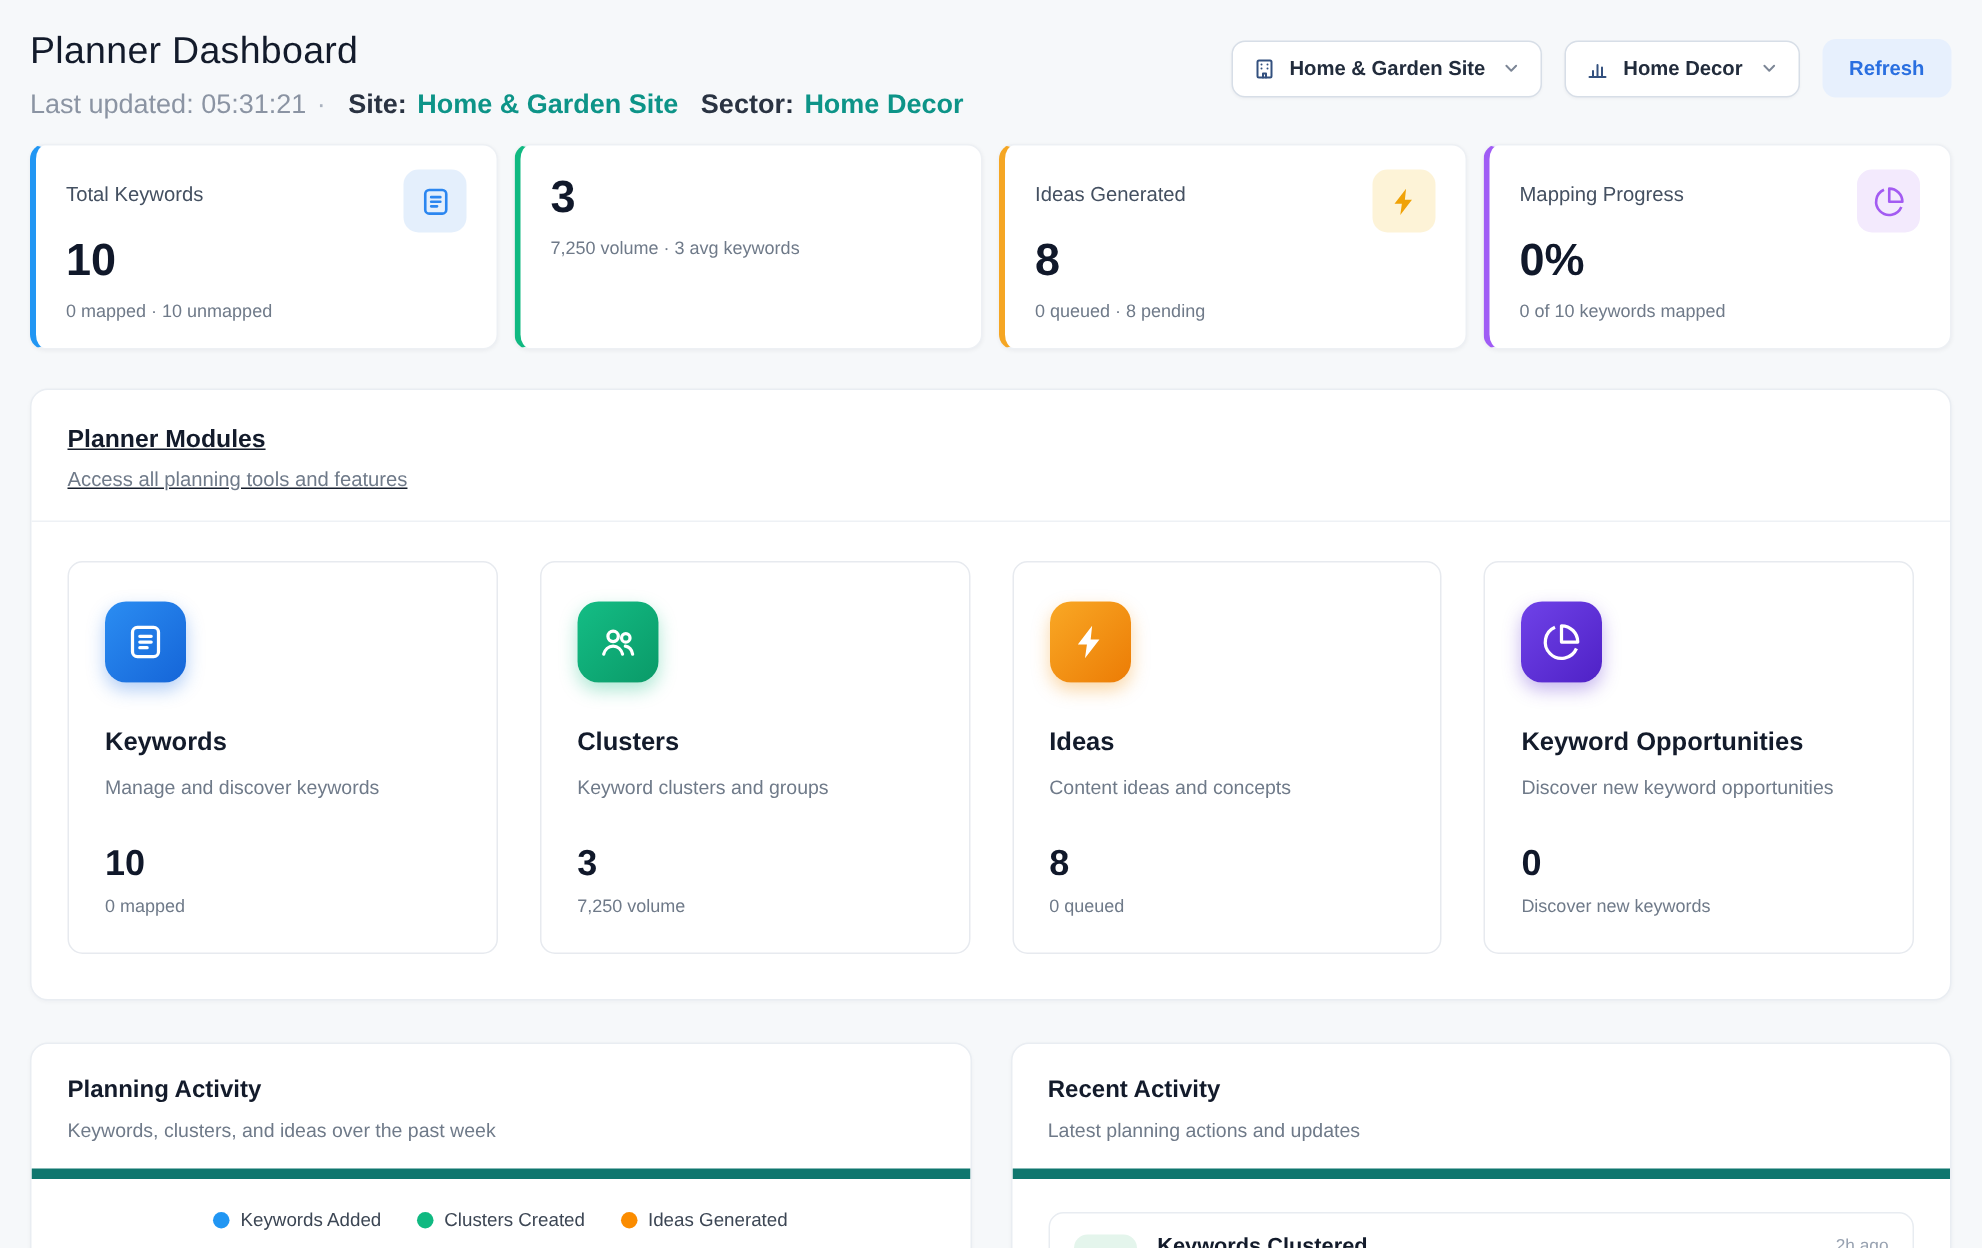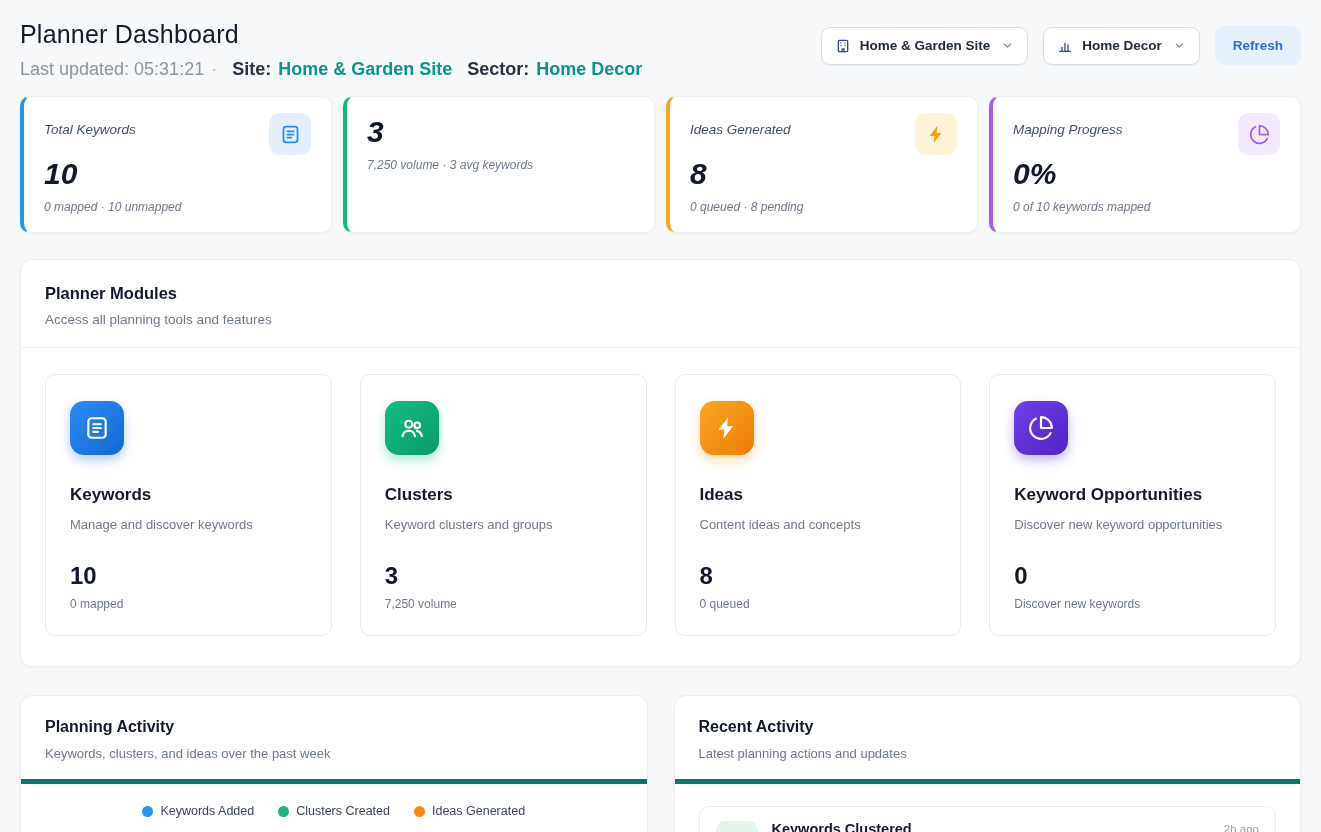--- a/index.html
+++ b/index.html
@@ -23,38 +23,38 @@
   .dd { display:flex; align-items:center; gap:9px; background:#fff; border:1px solid #d7dee7;
         border-radius:9px; padding:10px 13px; font-size:13.5px; font-weight:700; color:#222c3c;
         cursor:pointer; box-shadow:0 1px 2px rgba(16,24,40,.04); }
   .dd .lead { width:16px; height:16px; color:#33507e; display:inline-flex; }
   .dd .chev { width:13px; height:13px; color:#7c8696; display:inline-flex; margin-left:2px; }
   .dd svg { width:100%; height:100%; }
   .btn-refresh { background:#e7f0fd; color:#2a6fe0; font-weight:700; font-size:13.5px;
                  border:none; border-radius:9px; padding:12px 18px; cursor:pointer; }
 
   
-  .stats { display:grid; grid-template-columns:repeat(4,1fr); gap:11px; margin-bottom:26px;font-style:italic; }
+  .stats { display:grid; grid-template-columns:repeat(4,1fr); gap:11px; margin-bottom:26px; }
   .stat { background:#fff; border:1px solid #edf0f4; border-left:4px solid #ccc; border-radius:10px;
           padding:16px 20px 18px; box-shadow:0 1px 3px rgba(16,24,40,.05); }
   .stat-top { display:flex; justify-content:space-between; align-items:flex-start; }
   .stat-label { font-size:13.5px; color:#445061; font-weight:500; padding-top:9px; }
   .stat-ic { width:42px; height:42px; border-radius:10px; display:flex; align-items:center; justify-content:center; flex:none; }
   .stat-ic svg { width:21px; height:21px; }
   .stat-value { font-size:30px; font-weight:800; margin-top:2px; color:#10182a; }
   .stat-detail { font-size:12px; color:#6f7a89; margin-top:9px; }
   .b-blue{border-left-color:#2196f3}.b-green{border-left-color:#10b981}
   .b-orange{border-left-color:#f5a623}.b-purple{border-left-color:#a05cf5}
   .ic-blue{background:#e4effc;color:#2b86f0}.ic-green{background:#e2f6ec;color:#0fa873}
   .ic-orange{background:#fdf3d7;color:#f0a207}.ic-purple{background:#f3eafd;color:#a35bf2}
 
   
   .modules { background:#fff; border:1px solid #e9edf2; border-radius:12px; margin-bottom:28px;
              box-shadow:0 1px 3px rgba(16,24,40,.04); }
-  .mp-head { padding:24px 24px 20px; }
+  .mp-head { padding:24px 24px 20px;text-decoration:underline; }
   .mp-title { font-size:16.5px; font-weight:700; color:#131b2b; }
   .mp-sub { font-size:13.5px; color:#6f7a89; margin-top:9px; }
   .mp-grid { border-top:1px solid #eef1f5; display:grid; grid-template-columns:repeat(4,1fr);
              gap:28px; padding:26px 24px 30px; }
   .mod { border:1px solid #e7eaef; border-radius:10px; padding:26px 24px 24px; background:#fff; cursor:pointer; }
   .mod-ic { width:54px; height:54px; border-radius:14px; display:flex; align-items:center;
             justify-content:center; color:#fff; margin-bottom:30px; }
   .mod-ic svg { width:26px; height:26px; }
   .g-blue{background:linear-gradient(135deg,#2b8df2,#1565d8); box-shadow:0 5px 12px rgba(33,115,230,.35);}
   .g-green{background:linear-gradient(135deg,#14bd85,#0a9a68); box-shadow:0 5px 12px rgba(16,185,129,.35);}
@@ -62,21 +62,21 @@
   .g-purple{background:linear-gradient(135deg,#6f42e8,#4f21c6); box-shadow:0 5px 12px rgba(93,47,208,.35);}
   .mod-title { font-size:17px; font-weight:700; color:#131b2b; margin-bottom:12px; }
   .mod-desc { font-size:13px; color:#6f7a89; margin-bottom:30px; }
   .mod-value { font-size:24px; font-weight:800; color:#10182a; margin-bottom:7px; }
   .mod-detail { font-size:12px; color:#6f7a89; }
 
   
   .bottom { display:grid; grid-template-columns:1fr 1fr; gap:26px; }
   .panel { background:#fff; border:1px solid #e9edf2; border-radius:12px; height:420px;
            box-shadow:0 1px 3px rgba(16,24,40,.04); overflow:hidden; }
-  .p-head { padding:22px 24px 18px; border-bottom:5px solid #0f766e; }
+  .p-head { padding:22px 24px 18px; border-bottom:7px solid #0f766e; }
   .p-title { font-size:16px; font-weight:700; color:#131b2b; }
   .p-sub { font-size:13px; color:#6f7a89; margin-top:10px; }
   .pa-body { padding:20px 24px 0; }
   .legend { display:flex; justify-content:center; gap:24px; }
   .leg-item { display:flex; align-items:center; gap:7px; font-size:12.5px; color:#3c4654; }
   .leg-dot { width:11px; height:11px; border-radius:50%; }
   .ld-blue{background:#2196f3}.ld-green{background:#10b981}.ld-orange{background:#fb8c00}
   .chart-area { position:relative; height:150px; margin-top:16px; }
   .ra-body { padding:22px 24px; }
   .ra-item { display:flex; align-items:flex-start; gap:14px; border:1px solid #e8ecf1;

